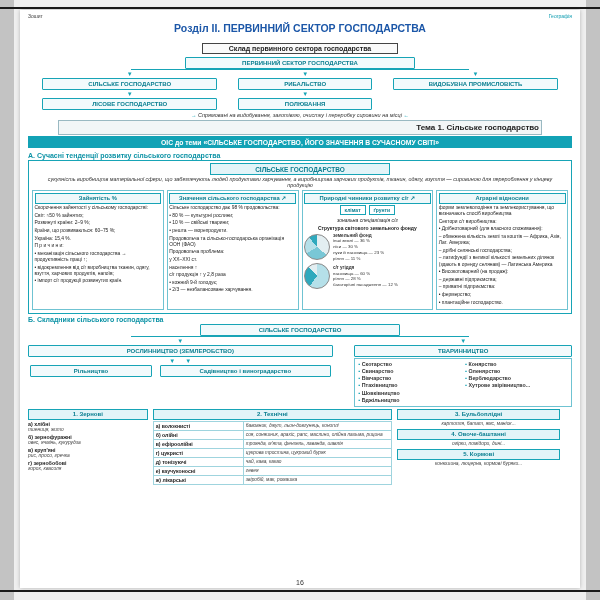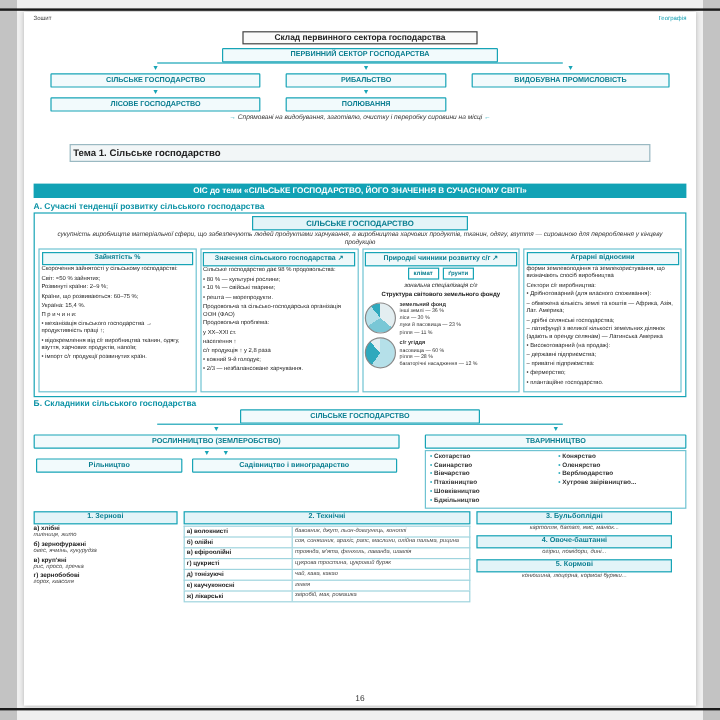--- a/index.html
+++ b/index.html
@@ -34,22 +34,22 @@
           font-size:6px; text-align:center; padding:2px 3px; border-radius:1px; }
   .root-box { width:230px; margin:0 auto; }
   .connector { width:62%; margin:0 auto; border-top:1px solid #17a4b6; height:2px; }
   .arrow { color:#17a4b6; font-size:6px; line-height:6px; text-align:center; }
   .flow-row { display:flex; justify-content:space-between; gap:8px; padding:0 14px; }
   .flow-col { display:flex; flex-direction:column; gap:1px; }
   .fc1 { width:34%; } .fc2 { width:26%; } .fc3 { width:32%; }
   .note { text-align:center; font-style:italic; font-size:5.5px; color:#333; margin:2px 0; }
   .note .side { color:#17a4b6; font-style:normal; }
 
-  .topic { text-align:left; font-size:8px; font-weight:bold; border:1px solid #9ab9c2; background:#f2f6f7;
-           padding:2px; margin:17px 30px; }
+  .topic { text-align:right; font-size:8px; font-weight:bold; border:1px solid #9ab9c2; background:#f2f6f7;
+           padding:2px; margin:0 30px; }
   .ois { background:#12a2b5; color:#fff; font-weight:bold; font-size:6.8px; text-align:center; padding:2.5px 2px; margin:1px 0 2px; }
 
   .sec-head { color:#0d93a6; font-weight:bold; font-size:7px; margin:2px 0 1px; }
 
   .secA { border:1px solid #17a4b6; padding:2px 3px 3px; }
   .secA-title { width:180px; margin:0 auto 1px; border:1px solid #17a4b6; background:#e3f4f8; color:#0a7e90;
                 font-weight:bold; font-size:6.5px; text-align:center; padding:1.5px; }
   .secA-def { font-style:italic; font-size:5.4px; text-align:center; color:#333; margin-bottom:2px; padding:0 10px; }
   .cols { display:flex; gap:3px; align-items:stretch; }
   .col { border:1px solid #6fc3d2; flex:1; padding:1.5px; display:flex; flex-direction:column; }
@@ -99,20 +99,21 @@
 <body>
 
 <div class="scan">
   <div class="page">
 
     <div class="pg-header">
       <span class="rh-l">Зошит</span>
       <span class="rh-r">Географія</span>
     </div>
 
+    <div class="title">Розділ ІІ. ПЕРВИННИЙ СЕКТОР ГОСПОДАРСТВА</div>
 
     <div class="comp-head-wrap">
       <span class="comp-head">Склад первинного сектора господарства</span>
     </div>
 
     <div class="fbox root-box">ПЕРВИННИЙ СЕКТОР ГОСПОДАРСТВА</div>
     <div class="connector"></div>
 
     <div class="flow-row">
       <div class="flow-col fc1">

